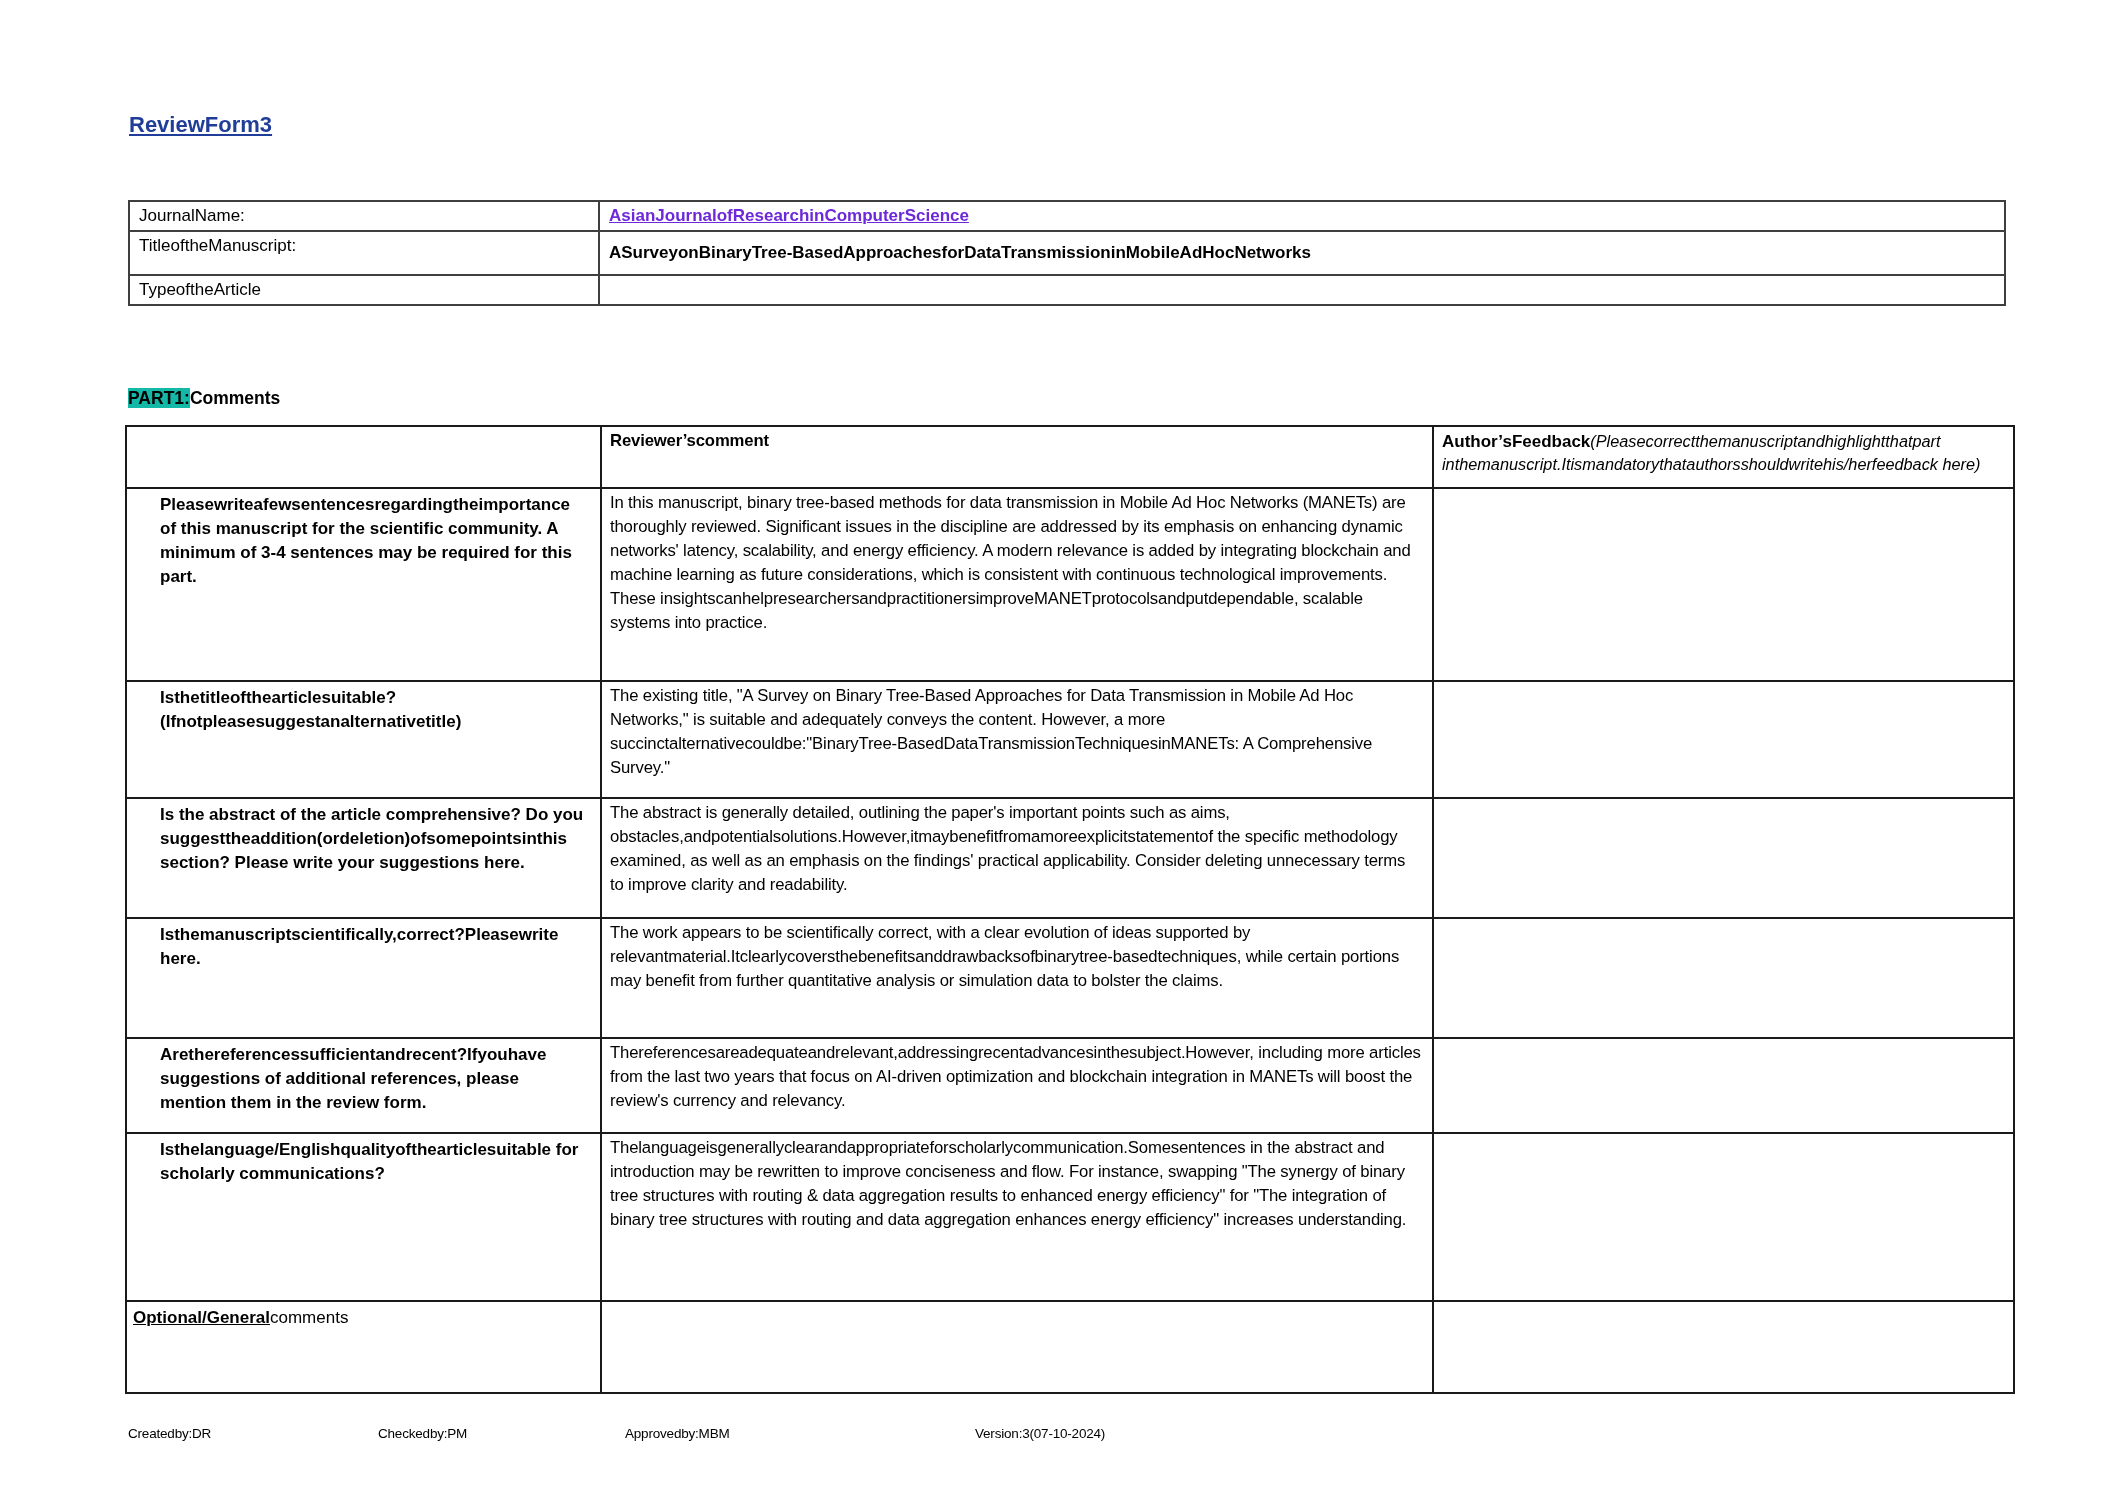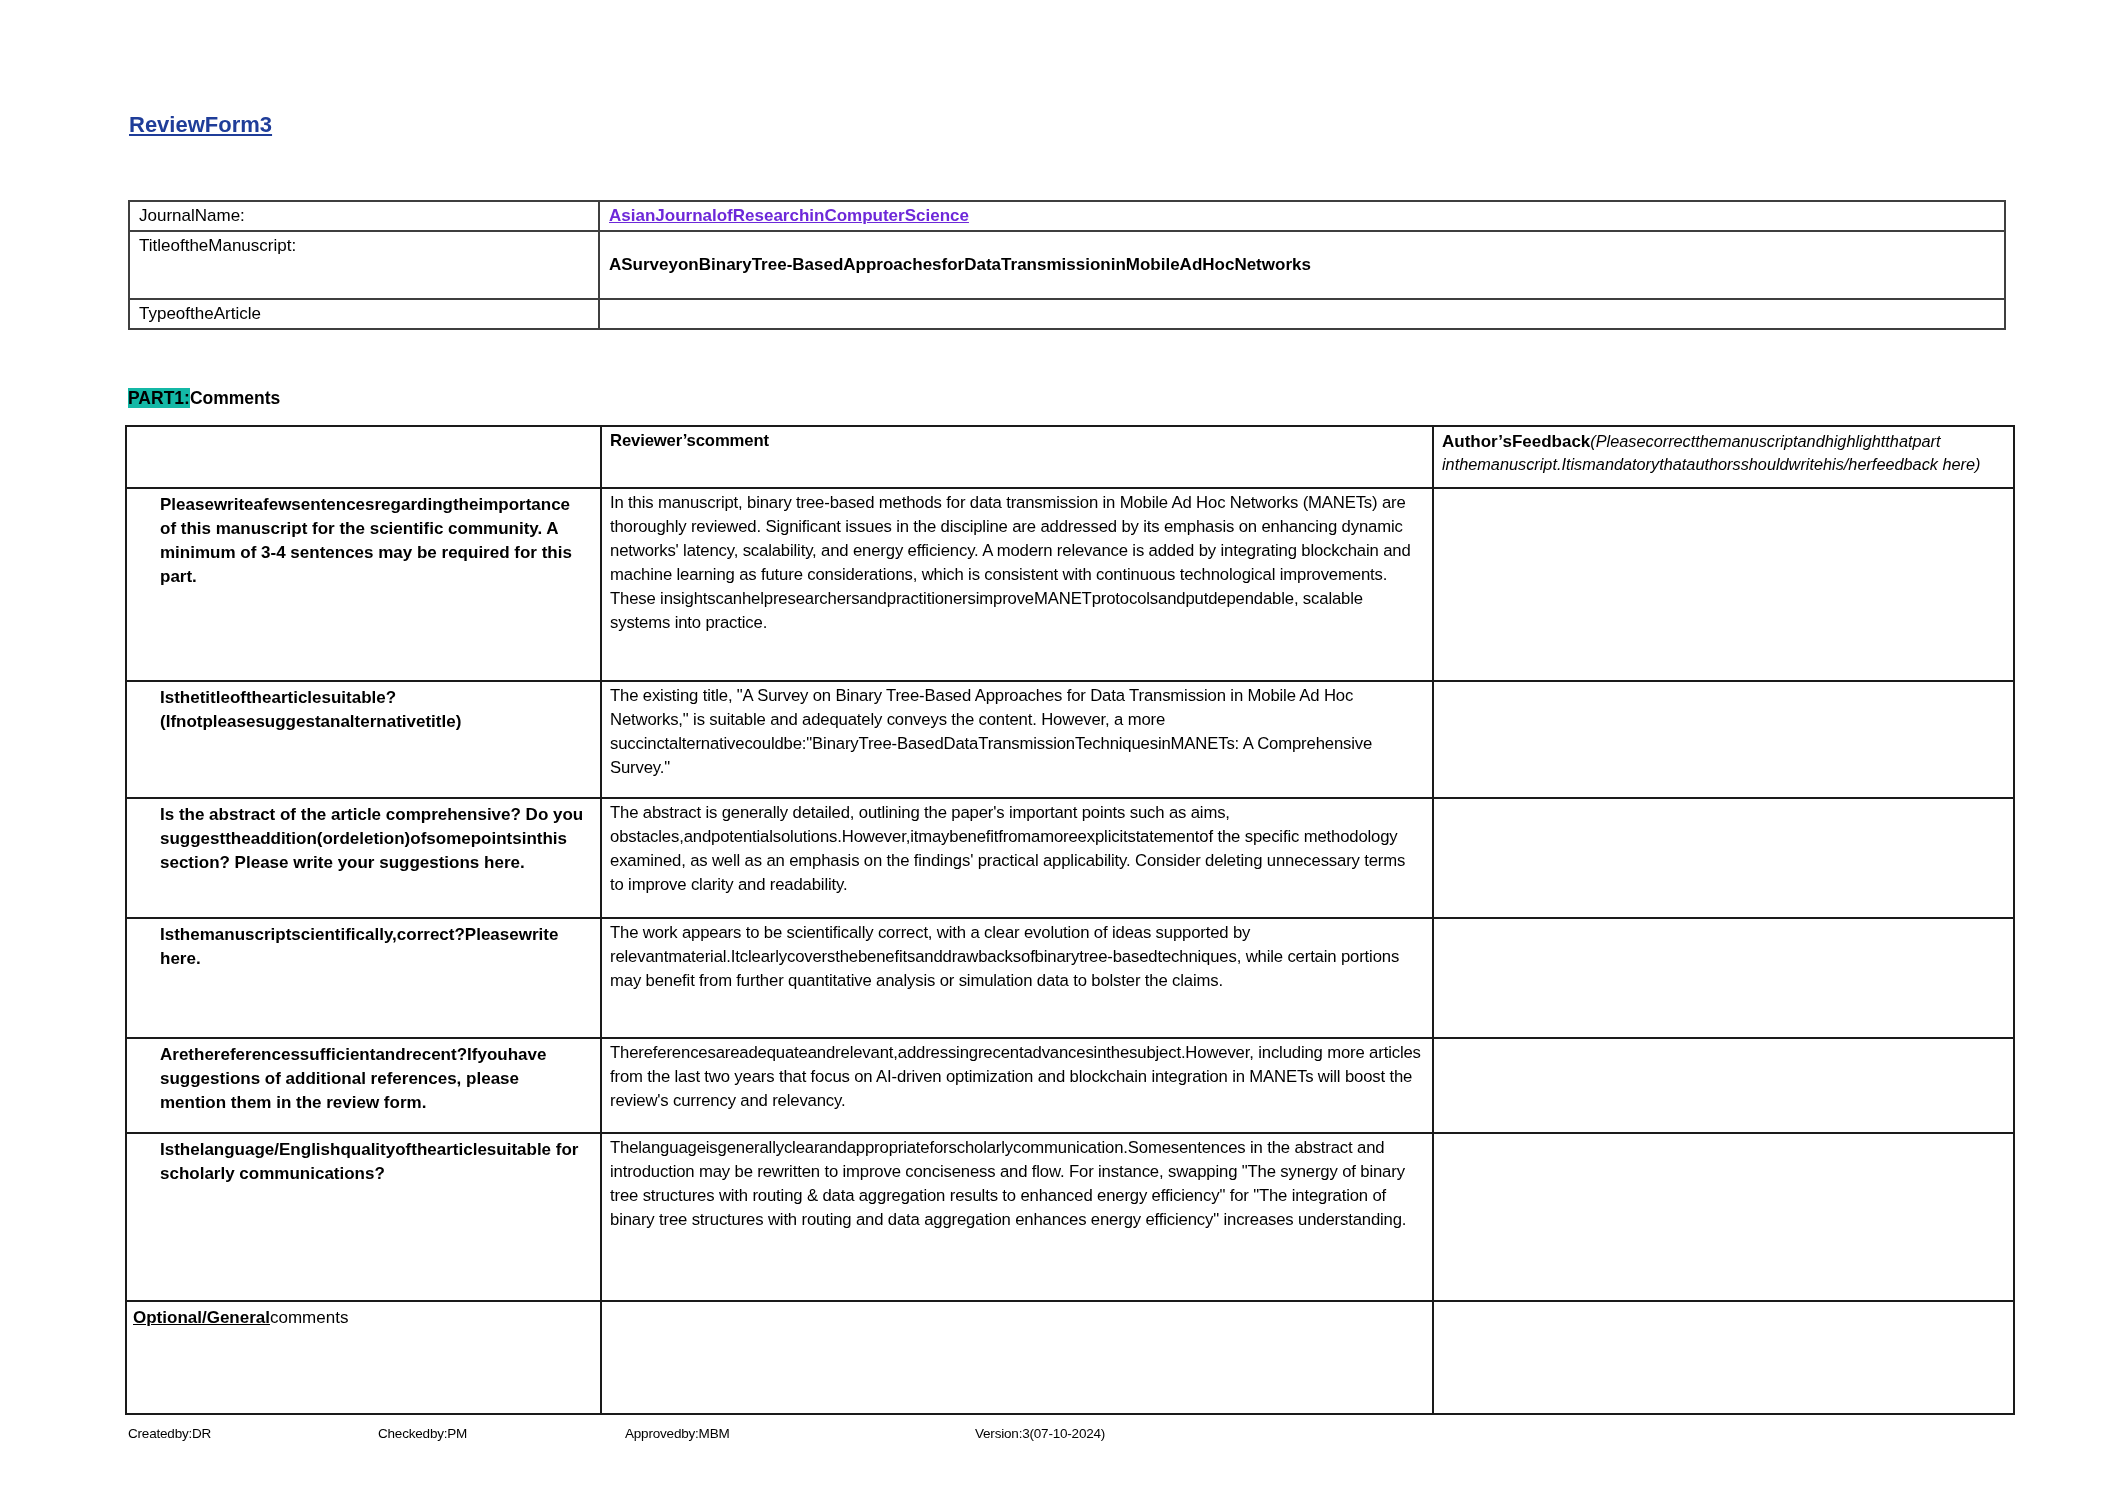--- a/index.html
+++ b/index.html
@@ -75,21 +75,21 @@
 <table class="info-table">
   <colgroup>
       <col class="c1">
       <col>
     </colgroup>
   <tbody>
       <tr style="height:28px;border-radius:9px;">
     <td>JournalName:</td>
     <td><span class="journal-link">AsianJournalofResearchinComputerScience</span></td>
   </tr>
-  <tr style="height:68px;">
+  <tr style="height:44px;">
     <td>TitleoftheManuscript:</td>
     <td class="value vmid">ASurveyonBinaryTree-BasedApproachesforDataTransmissioninMobileAdHocNetworks</td>
   </tr>
   <tr style="height:30px;">
     <td>TypeoftheArticle</td>
     <td></td>
   </tr>
 </tbody>
   </table>
 
@@ -130,21 +130,21 @@
   <tr style="height:95px;">
     <td class="q">Arethereferencessufficientandrecent?Ifyouhave suggestions of additional references, please mention them in the review form.</td>
     <td class="r">Thereferencesareadequateandrelevant,addressingrecentadvancesinthesubject.However, including more articles from the last two years that focus on AI-driven optimization and blockchain integration in MANETs will boost the review's currency and relevancy.</td>
     <td class="f"></td>
   </tr>
   <tr style="height:168px;margin-top:36px;">
     <td class="q">Isthelanguage/Englishqualityofthearticlesuitable for scholarly communications?</td>
     <td class="r">Thelanguageisgenerallyclearandappropriateforscholarlycommunication.Somesentences in the abstract and introduction may be rewritten to improve conciseness and flow. For instance, swapping "The synergy of binary tree structures with routing &amp; data aggregation results to enhanced energy efficiency" for "The integration of binary tree structures with routing and data aggregation enhances energy efficiency" increases understanding.</td>
     <td class="f"></td>
   </tr>
-  <tr style="height:113px;margin-left:31px;">
+  <tr style="height:92px;margin-left:31px;">
     <td class="q noindent"><span class="bold-underline">Optional/General</span><span>comments</span></td>
     <td class="r"></td>
     <td class="f"></td>
   </tr>
 </tbody>
   </table>
 
 <div class="footer-item f-created">Createdby:DR</div>
 <div class="footer-item f-checked">Checkedby:PM</div>
 <div class="footer-item f-approved">Approvedby:MBM</div>

